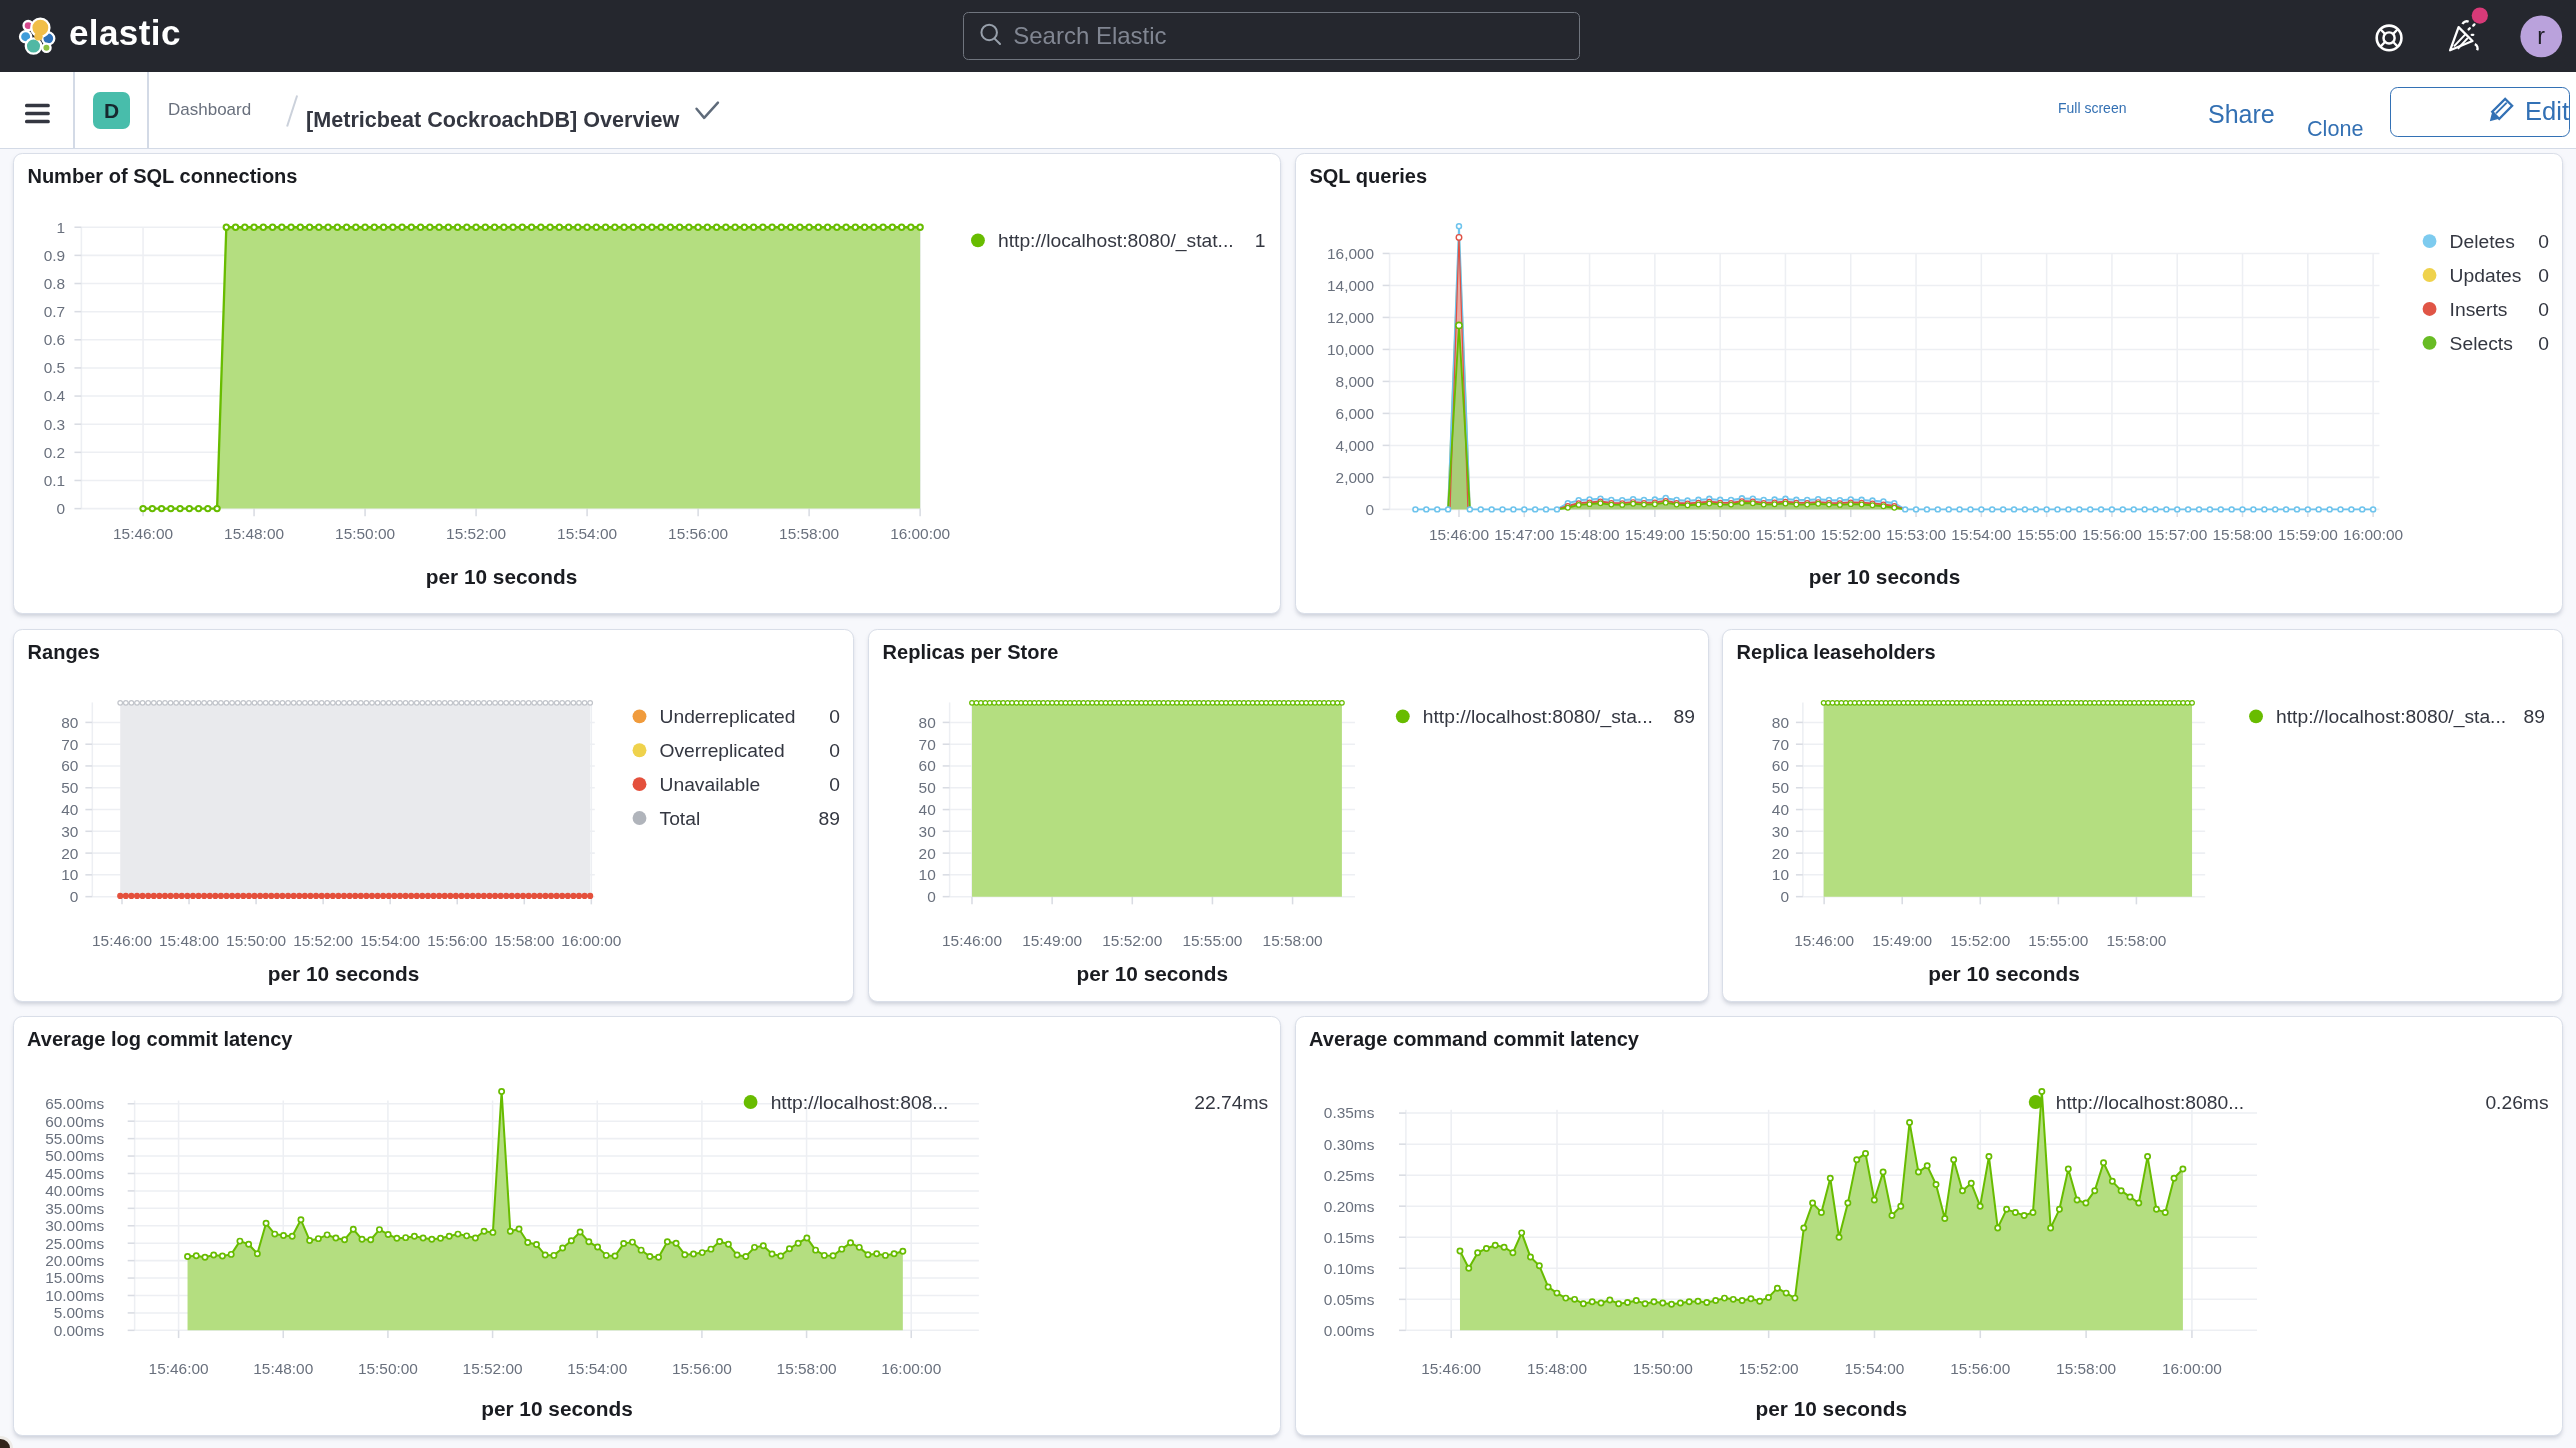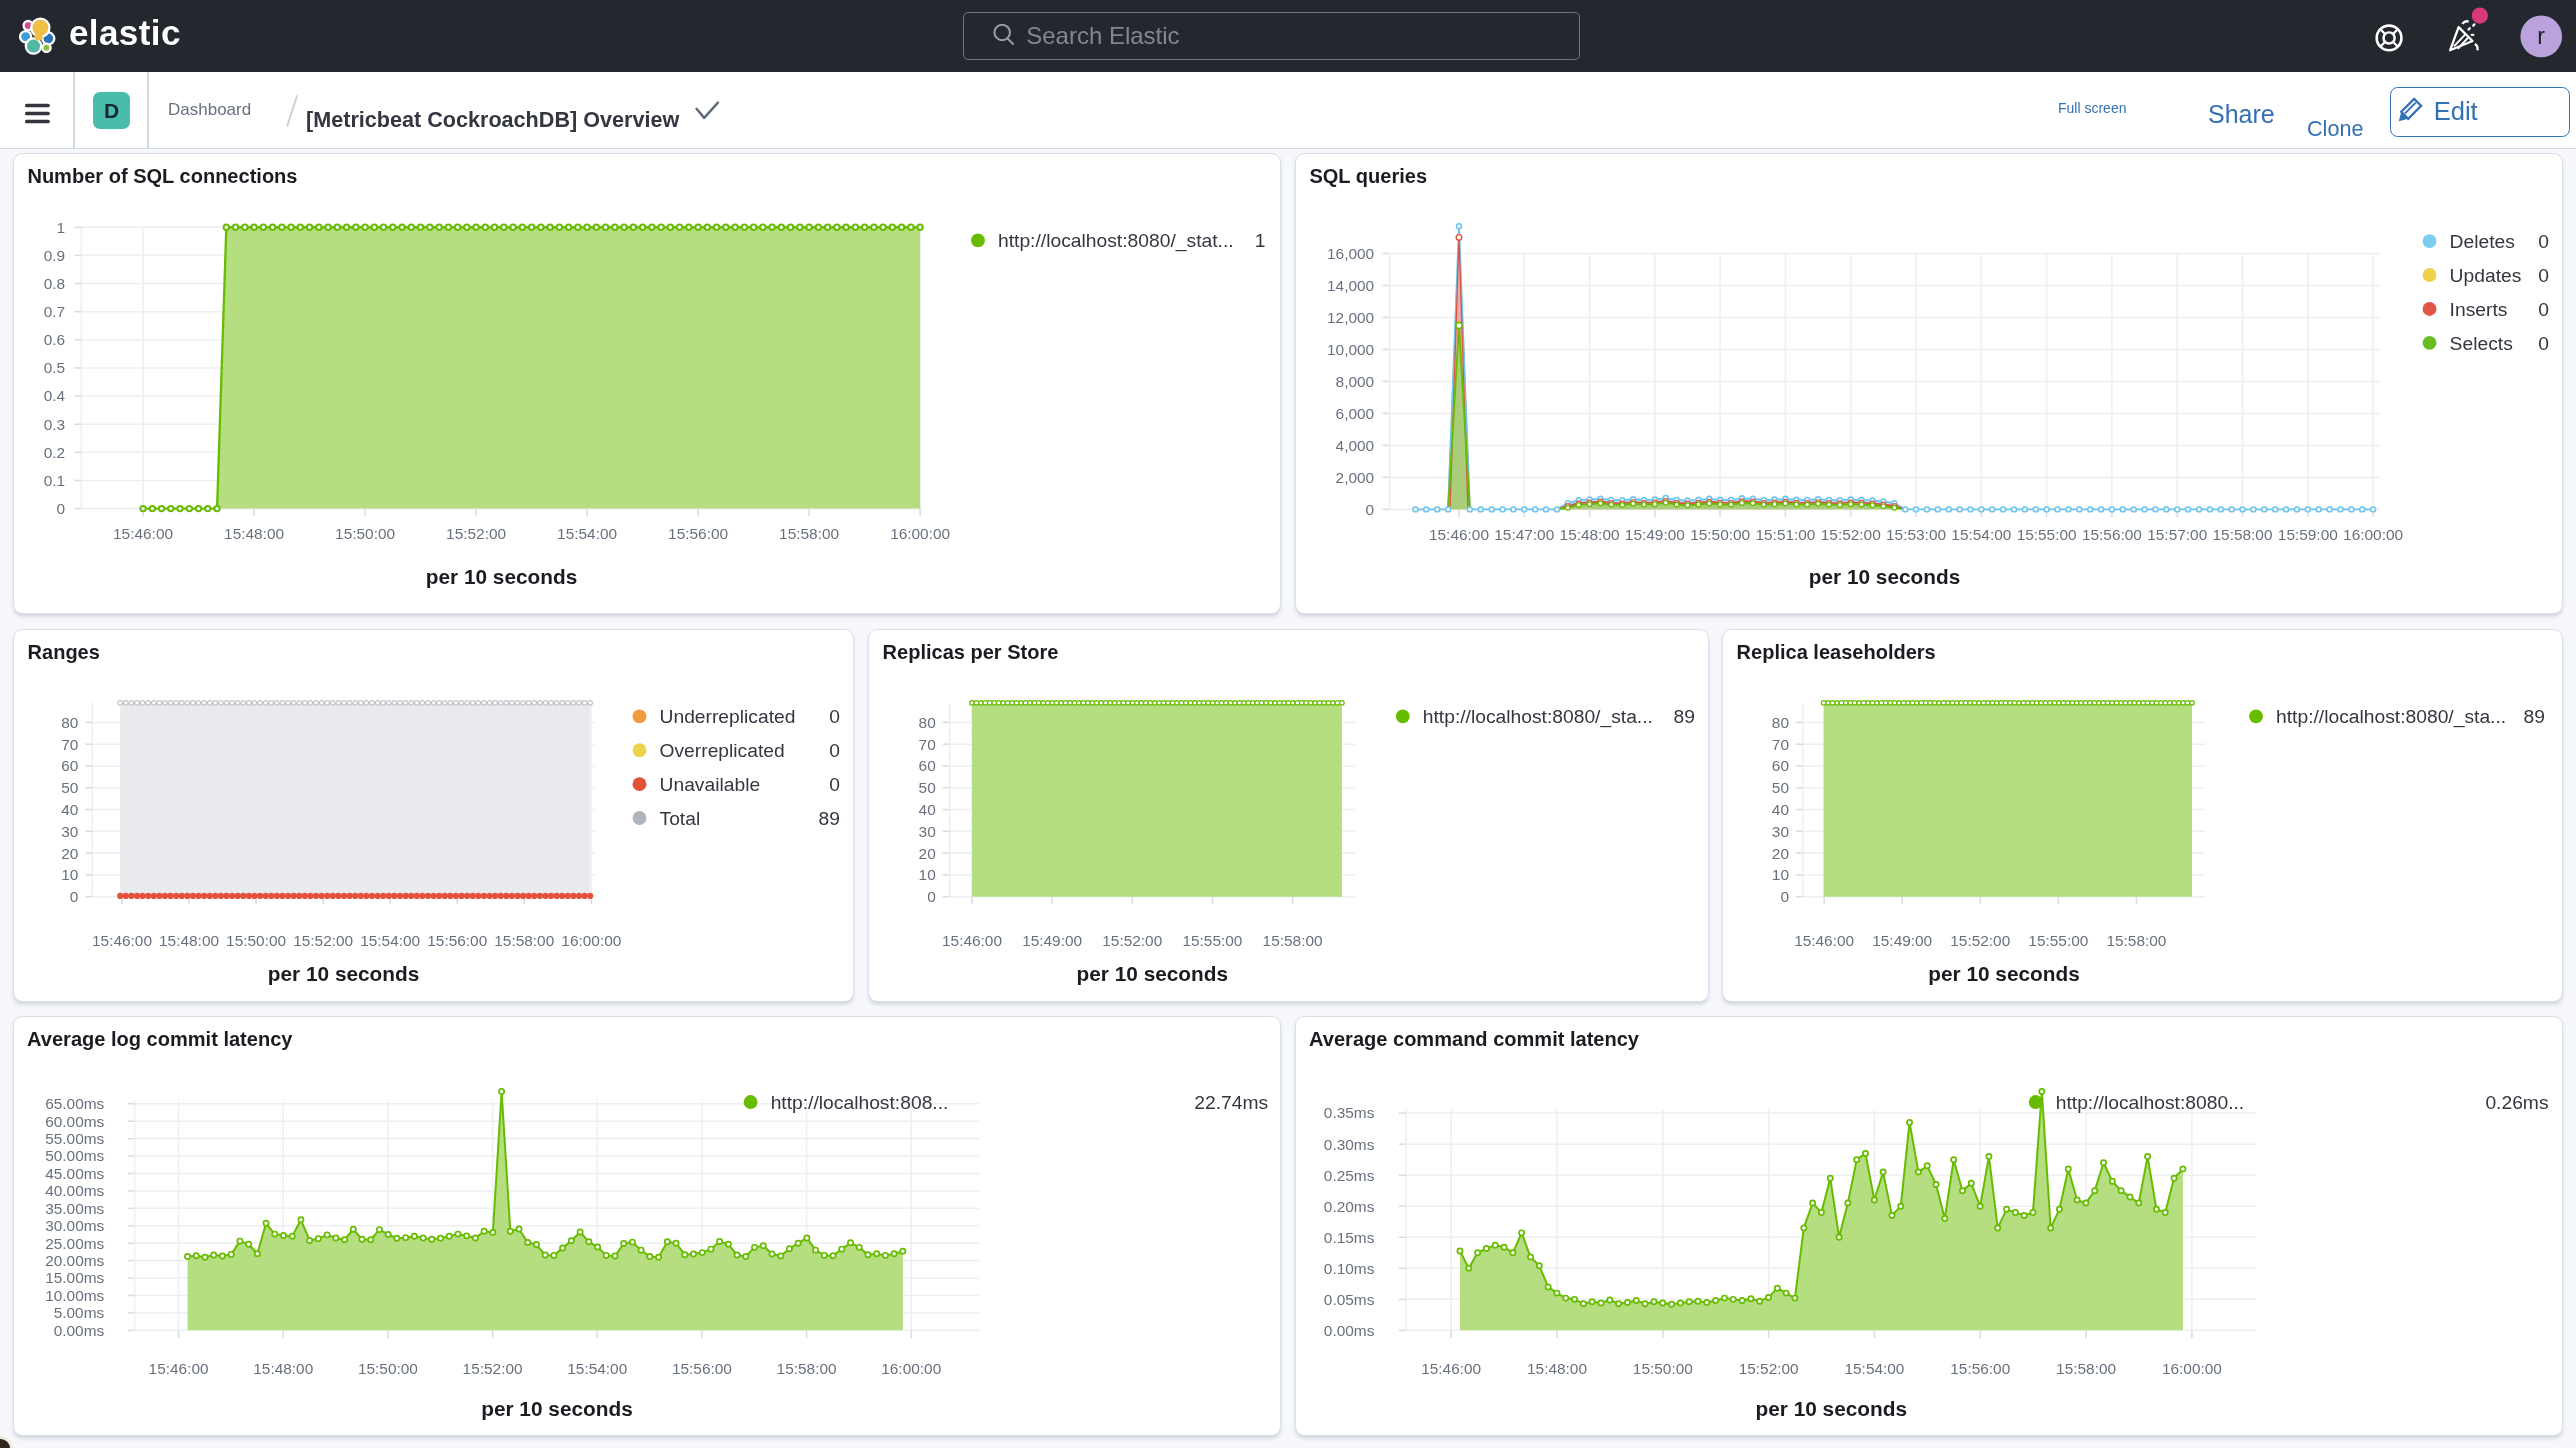--- a/index.html
+++ b/index.html
@@ -12,21 +12,21 @@
 <circle cx="36.6" cy="33" r="6" fill="#D6498D"></circle>
 <circle cx="33.3" cy="47.4" r="7.3" fill="#3F9CDA"></circle>
 <circle cx="62.7" cy="49.7" r="7.8" fill="#2E71B8"></circle>
 <circle cx="43.5" cy="59.5" r="10" fill="#51B8A4"></circle>
 <circle cx="52.4" cy="35.7" r="11.8" fill="#F1BE48"></circle>
 <circle cx="60.3" cy="61.8" r="5.4" fill="#8CC144"></circle>
 </g>
 <circle cx="50" cy="47" r="5.5" fill="#F1BE48"></circle>
 </svg>
  <div class="abs" style="left:69px;top:13px;font-size:35px;color:#fff;font-weight:700;letter-spacing:0.4px">elastic</div>
- <div class="abs" style="left:963px;top:11.6px;width:617px;height:48px;border:1.5px solid #70757E;border-radius:5.4px;display:flex;align-items:center;padding-left:25px">
+ <div class="abs" style="left:963px;top:11.6px;width:617px;height:48px;border:1.5px solid #70757E;border-radius:5.4px;display:flex;align-items:center;padding-left:12px">
    <svg width="31" height="31" viewBox="0 0 40 40">
 <circle cx="17" cy="16" r="10" fill="none" stroke="#98A0AB" stroke-width="2.6"></circle>
 <line x1="24" y1="24" x2="31" y2="31" stroke="#98A0AB" stroke-width="2.6" stroke-linecap="round"></line>
 </svg>
    <span style="font-size:24px;color:#818692;margin-left:6.2px">Search Elastic</span>
  </div>
  <svg width="224" height="72" style="position:absolute;left:2352px;top:0px" viewBox="0 0 290 93">
 <g transform="translate(48,49)">
  <circle r="16" fill="none" stroke="#fff" stroke-width="3.4"></circle>
  <circle r="7.2" fill="none" stroke="#fff" stroke-width="3.2"></circle>
@@ -66,21 +66,21 @@
  <svg width="17" height="34" style="position:absolute;left:284px;top:21.6px" viewBox="0 0 22 44">
 <line x1="17" y1="2" x2="4" y2="42" stroke="#CBD1DB" stroke-width="2.6"></line>
 </svg>
  <div class="abs" style="left:306px;top:35px;font-size:21.6px;font-weight:bold;color:#343741">[Metricbeat CockroachDB] Overview</div>
  <svg width="28" height="26" style="position:absolute;left:694px;top:26px" viewBox="0 0 36 34">
 <path d="M3 14 L13 26 L31 6" fill="none" stroke="#5F6B7A" stroke-width="3.2" stroke-linecap="round" stroke-linejoin="round"></path>
 </svg>
  <div class="abs" style="left:2058px;top:28px;font-size:14px;color:#3370B3">Full screen</div>
  <div class="abs" style="left:2208px;top:28px;font-size:25px;color:#3370B3">Share</div>
  <div class="abs" style="left:2307px;top:44px;font-size:21.6px;color:#3370B3">Clone</div>
- <div class="abs" style="left:2390px;top:14.7px;width:180px;height:50px;border:1.5px solid #3371B5;border-radius:7.7px;background:#fff;display:flex;align-items:center;justify-content:flex-start">
+ <div class="abs" style="left:2390px;top:14.7px;width:180px;height:50px;border:1.5px solid #3371B5;border-radius:7.7px;background:#fff;display:flex;align-items:center;justify-content:flex-end">
    <svg width="35" height="35" viewBox="0 0 46 46">
 <g transform="translate(23,23) rotate(45)">
 <rect x="-6.5" y="-17" width="13" height="24" fill="none" stroke="#3371B5" stroke-width="3"></rect>
 <path d="M -6.5 7 L 0 18 L 6.5 7 Z" fill="#3371B5"></path>
 <line x1="-1.5" y1="-15" x2="-1.5" y2="5" stroke="#3371B5" stroke-width="2.6"></line>
 </g>
       </svg>
       <span style="font-size:25.5px;color:#3371B5;margin-left:7.7px">Edit</span>
  </div>
 </div>

